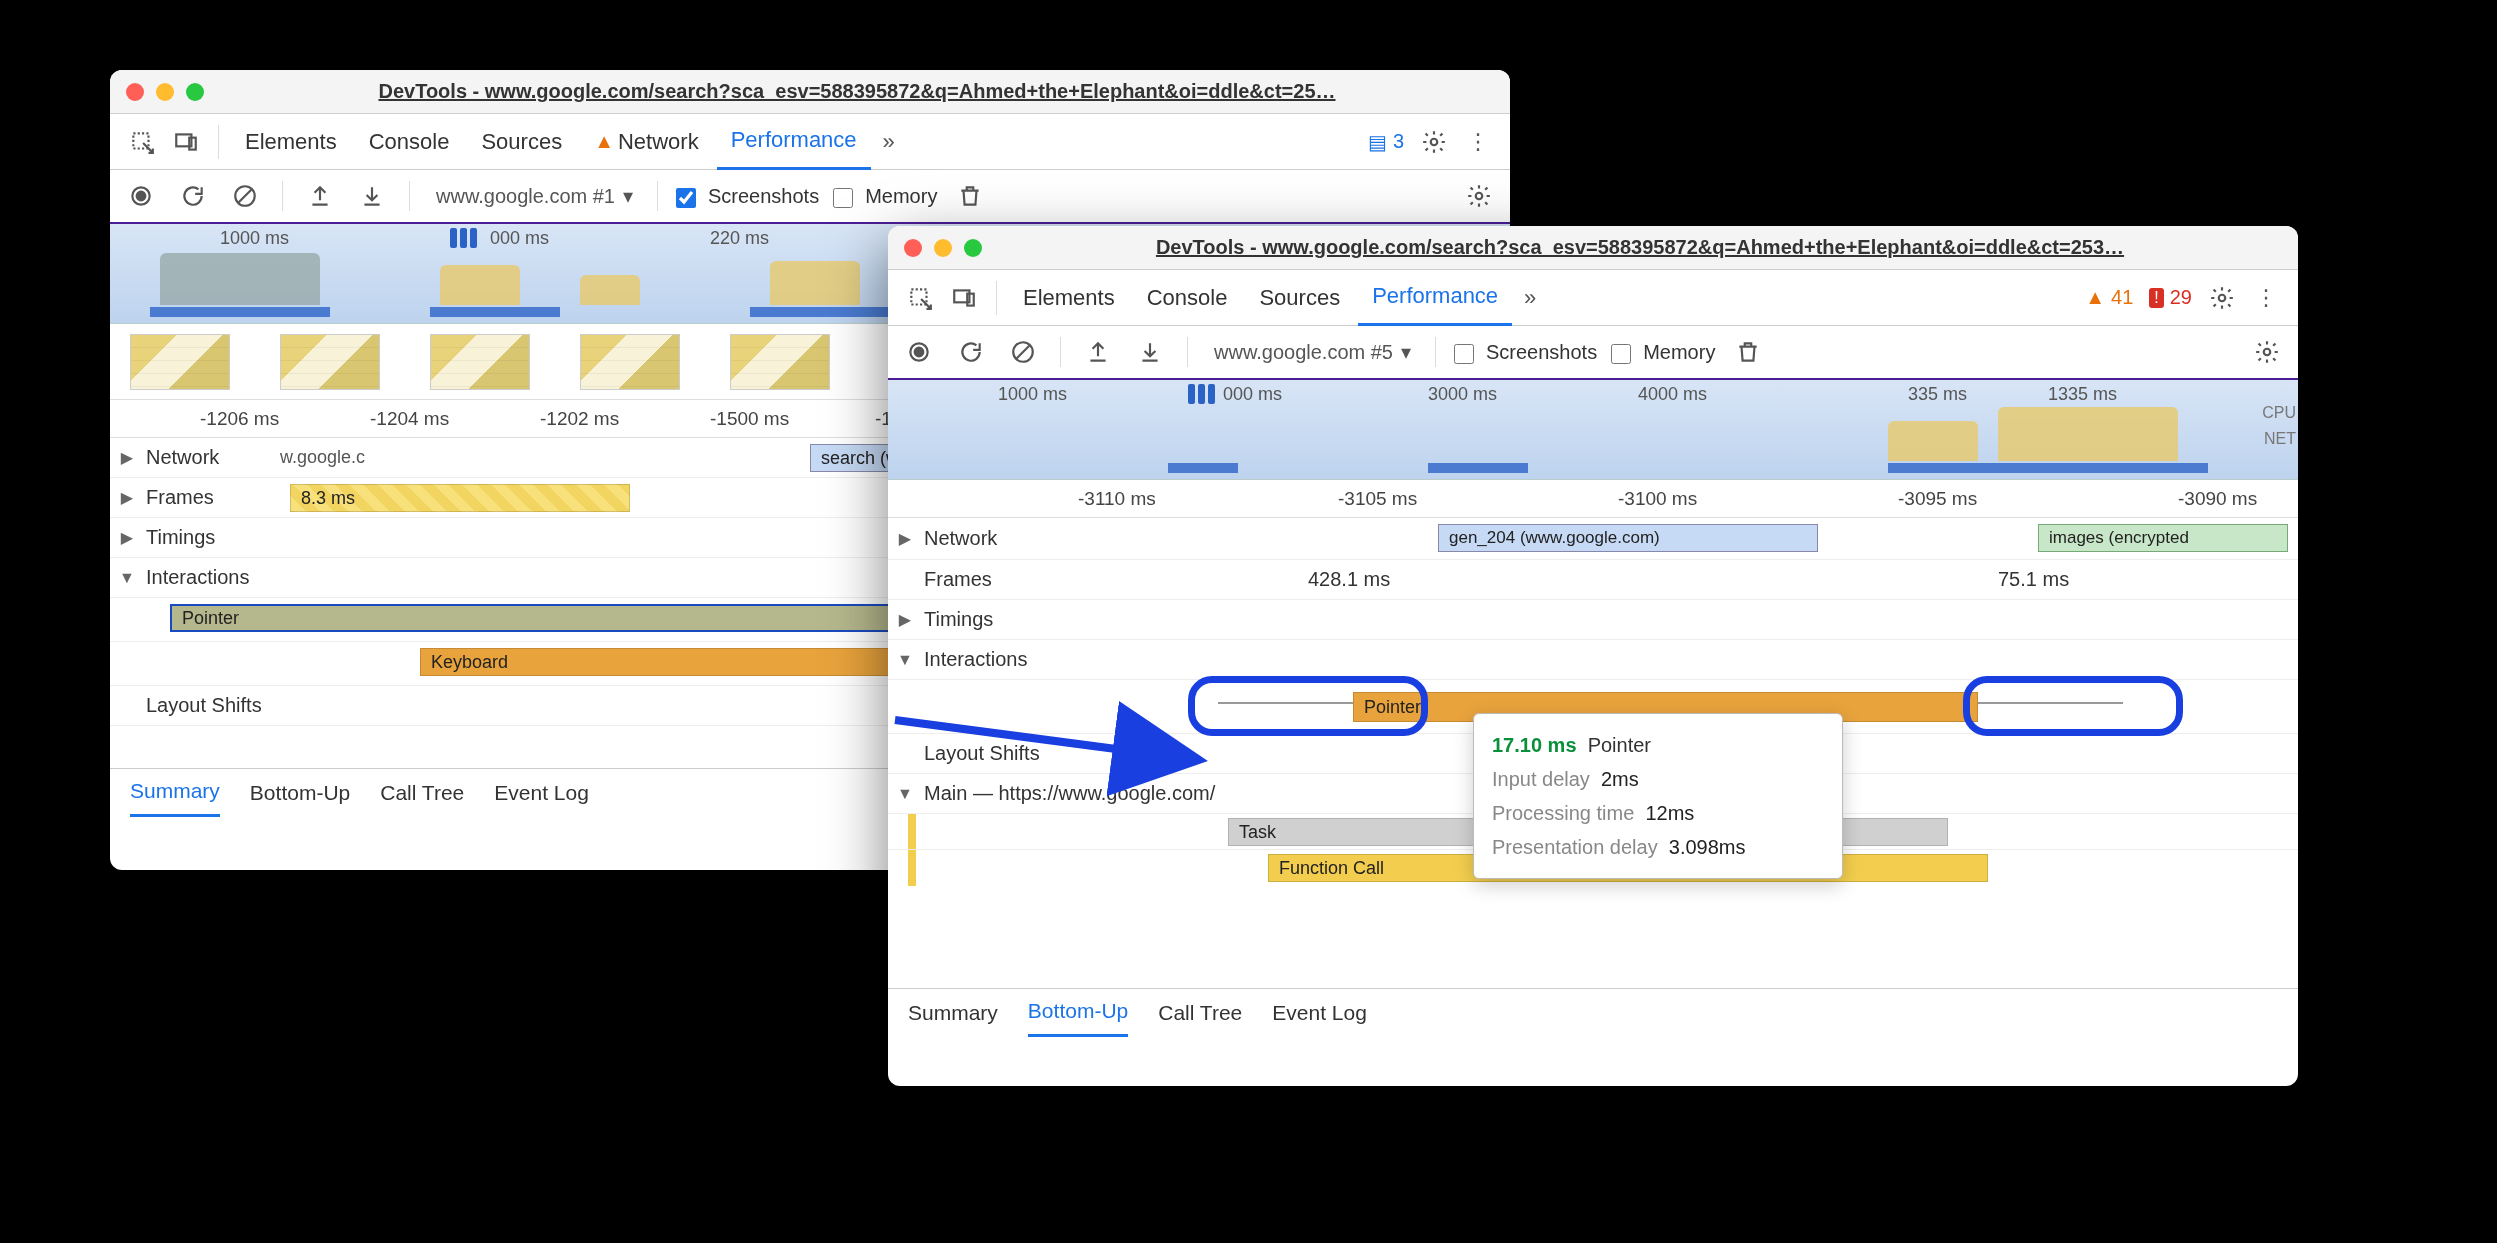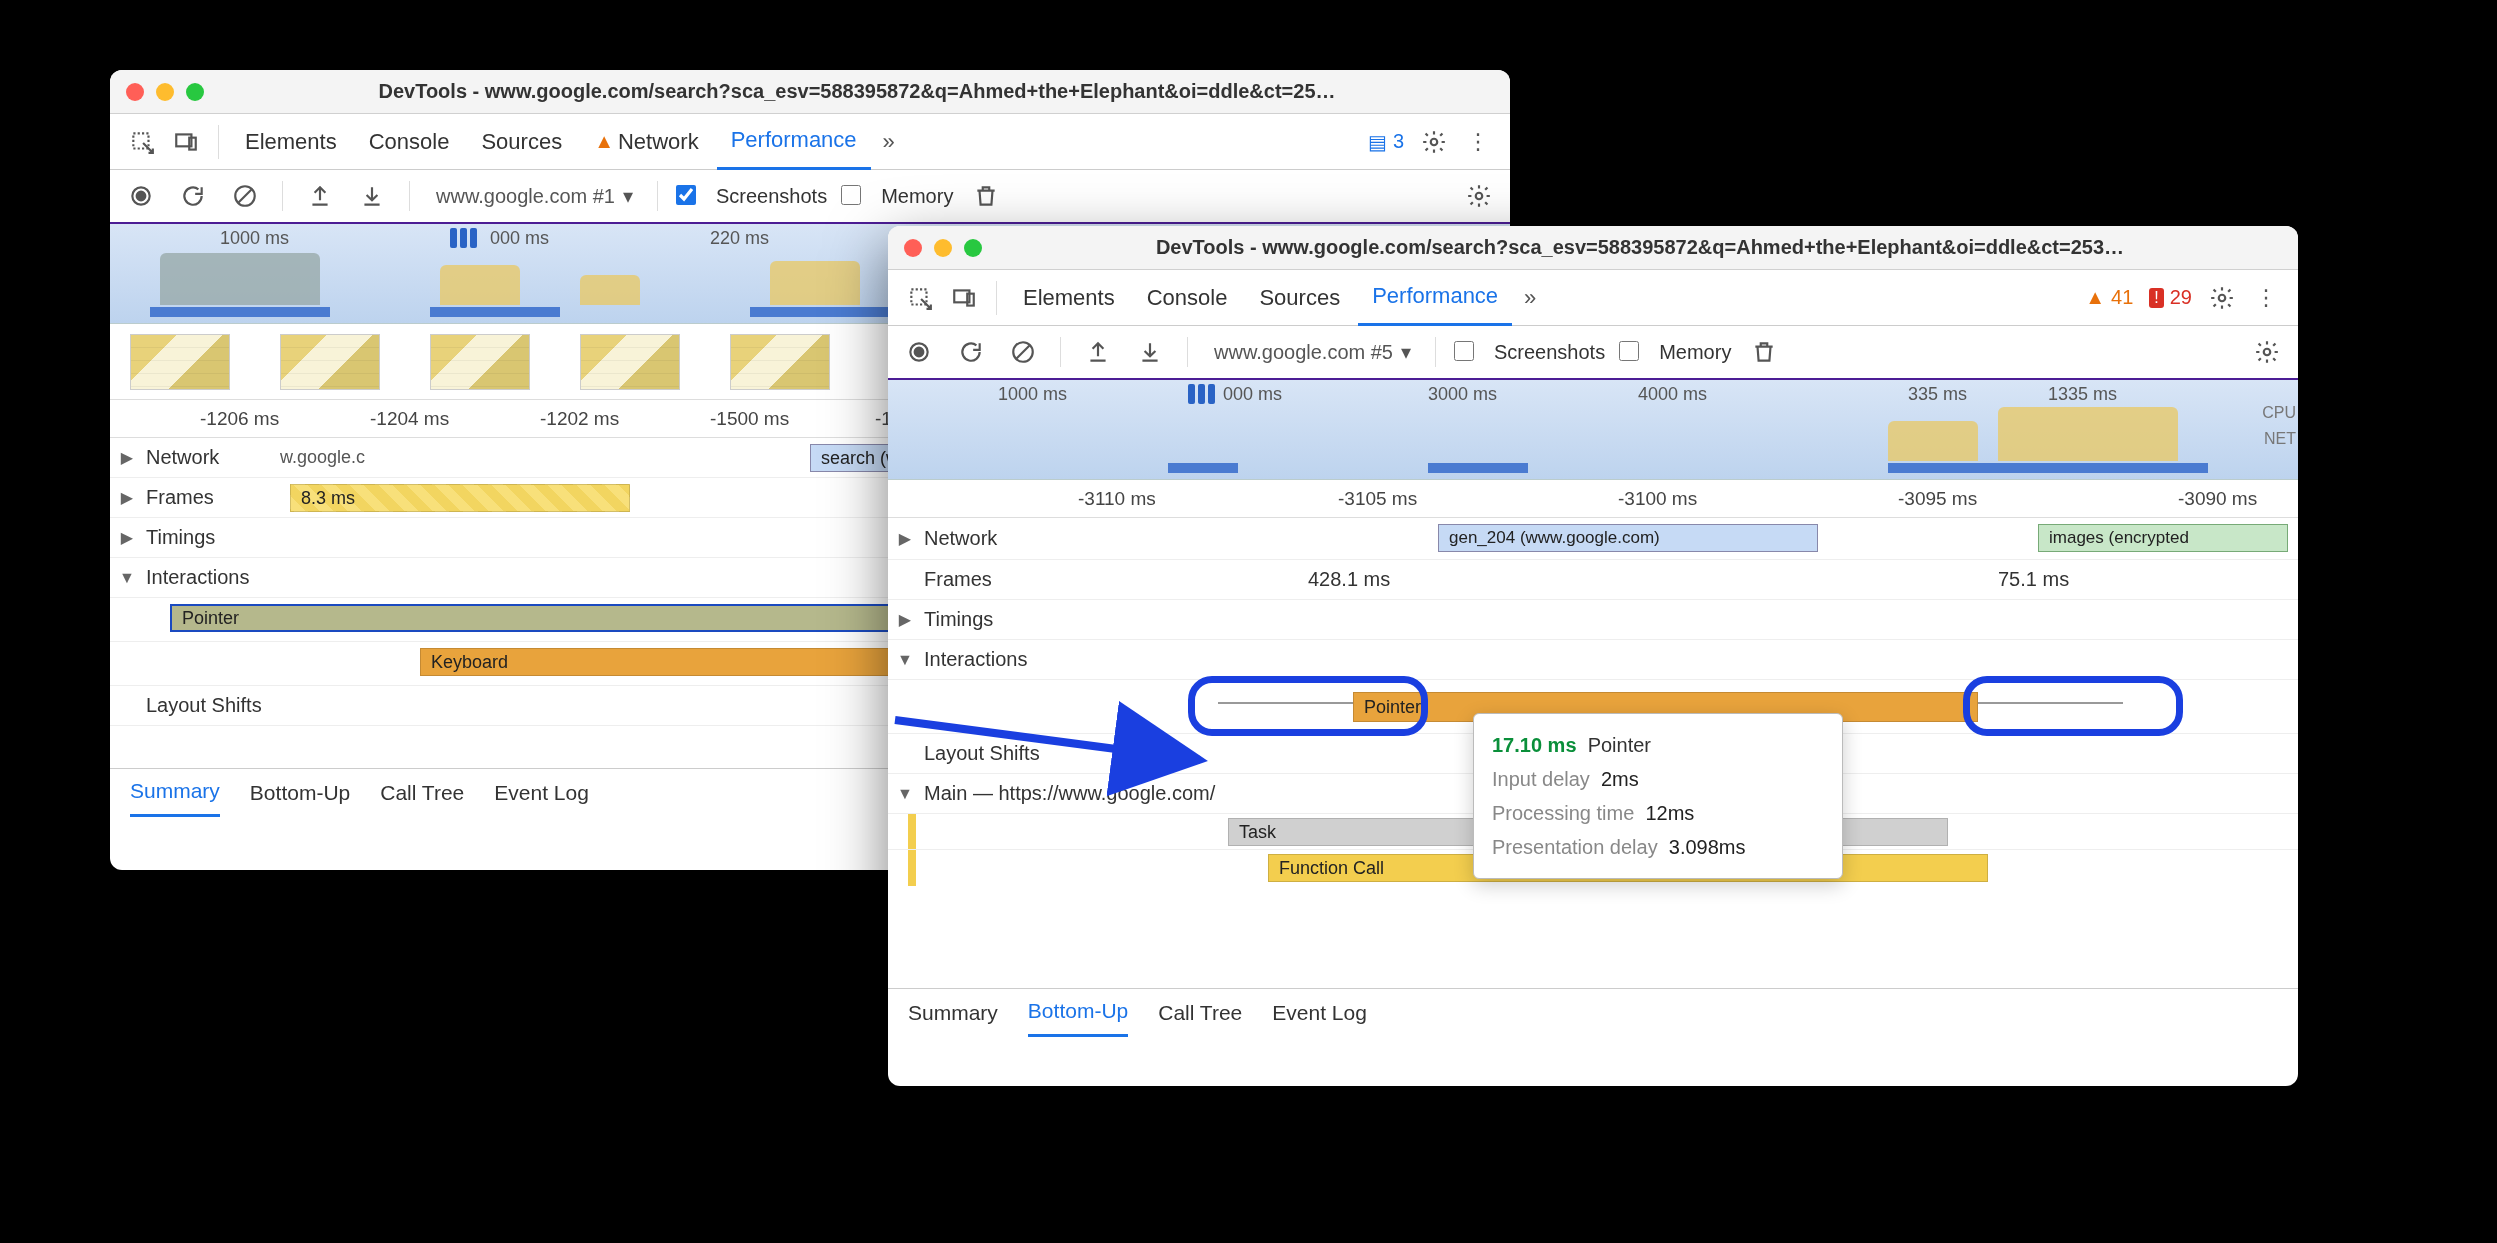--- a/index.html
+++ b/index.html
@@ -6,42 +6,42 @@
   body { background: #000; width: 2497px; height: 1243px; position: relative; overflow: hidden; }
   .window { position: absolute; background: #fff; border-radius: 12px; box-shadow: 0 20px 60px rgba(0,0,0,0.5); overflow: hidden; }
   .win1 { left: 110px; top: 70px; width: 1400px; height: 800px; }
   .win2 { left: 888px; top: 226px; width: 1410px; height: 860px; }
   .titlebar { height: 44px; background: #f4f4f4; display: flex; align-items: center; padding: 0 16px; border-bottom: 1px solid #d0d0d0; }
   .traffic { display: flex; gap: 12px; margin-right: 16px; }
   .dot { width: 18px; height: 18px; border-radius: 50%; }
   .dot.red { background: #ff5f57; }
   .dot.yellow { background: #febc2e; }
   .dot.green { background: #28c840; }
-  .title-text { font-size: 20px; font-weight: 600; color: #333; white-space: nowrap; overflow: hidden; text-overflow: ellipsis; flex: 1; text-align: center; }
+  .title-text { font-size: 20px; font-weight: 600; color: #333; white-space: nowrap; overflow: hidden; text-overflow: ellipsis; flex: 1; text-align: center; text-decoration: underline; }
 
   .tabbar { height: 56px; border-bottom: 1px solid #ccc; display: flex; align-items: center; padding: 0 12px; gap: 4px; font-size: 22px; color: #333; }
   .tabbar .icon-btn { width: 40px; height: 40px; display: flex; align-items: center; justify-content: center; color: #555; }
   .tabbar .sep { width: 1px; height: 34px; background: #ddd; margin: 0 8px; }
   .tab { padding: 0 14px; height: 56px; display: flex; align-items: center; color: #333; }
   .tab.active { color: #1a73e8; border-bottom: 3px solid #1a73e8; }
   .warn-icon { color: #e8710a; margin-right: 4px; font-size: 20px; }
   .chevrons { color: #555; padding: 0 8px; font-size: 22px; }
   .spacer { flex: 1; }
   .badge-box { display: inline-flex; align-items: center; gap: 6px; font-size: 20px; padding: 0 6px; }
   .badge-box.blue { color: #1a73e8; }
   .badge-box.orange { color: #e8710a; }
   .badge-box.err { color: #d93025; }
 
   .toolbar { height: 54px; border-bottom: 2px solid #4c1d95; display: flex; align-items: center; padding: 0 12px; gap: 14px; font-size: 20px; color: #333; }
   .toolbar .tb-btn { width: 38px; height: 38px; display: flex; align-items: center; justify-content: center; color: #555; }
   .toolbar .sep { width: 1px; height: 30px; background: #ddd; margin: 0 4px; }
   .toolbar select, .sel { border: none; background: transparent; color: #555; font-size: 20px; padding: 4px 24px 4px 8px; appearance: none; position: relative; }
   .sel-wrap { position: relative; display: flex; align-items: center; }
   .sel-wrap::after { content: "▾"; position: absolute; right: 6px; color: #555; pointer-events: none; }
-  .chk { display: inline-flex; align-items: flex-start; gap: 20px; font-size: 20px; color: #333; }
+  .chk { display: inline-flex; align-items: flex-end; gap: 12px; font-size: 20px; color: #333; }
   .chk input { width: 20px; height: 20px; accent-color: #1a73e8; }
 
   .overview { height: 100px; background: linear-gradient(#d8e5f6,#bdd3ee); position: relative; border-bottom: 1px solid #bcc; }
   .overview .tick { position: absolute; top: 4px; color: #555; font-size: 18px; }
   .overview .handles { position: absolute; top: 4px; display: flex; gap: 3px; }
   .overview .h { width: 7px; height: 20px; background: #2a63c5; border-radius: 2px; }
   .overview .cpu-net { position: absolute; right: 2px; top: 20px; font-size: 16px; color: #777; line-height: 26px; text-align: right; }
   .ov-bars { position: absolute; left: 0; right: 0; bottom: 6px; height: 12px; }
   .ov-bar { position: absolute; height: 10px; bottom: 0; background: #4a7bd1; }
   .ov-hill { position: absolute; bottom: 18px; height: 40px; background: #e7c96a; border-radius: 6px 6px 0 0; opacity: 0.8; }

